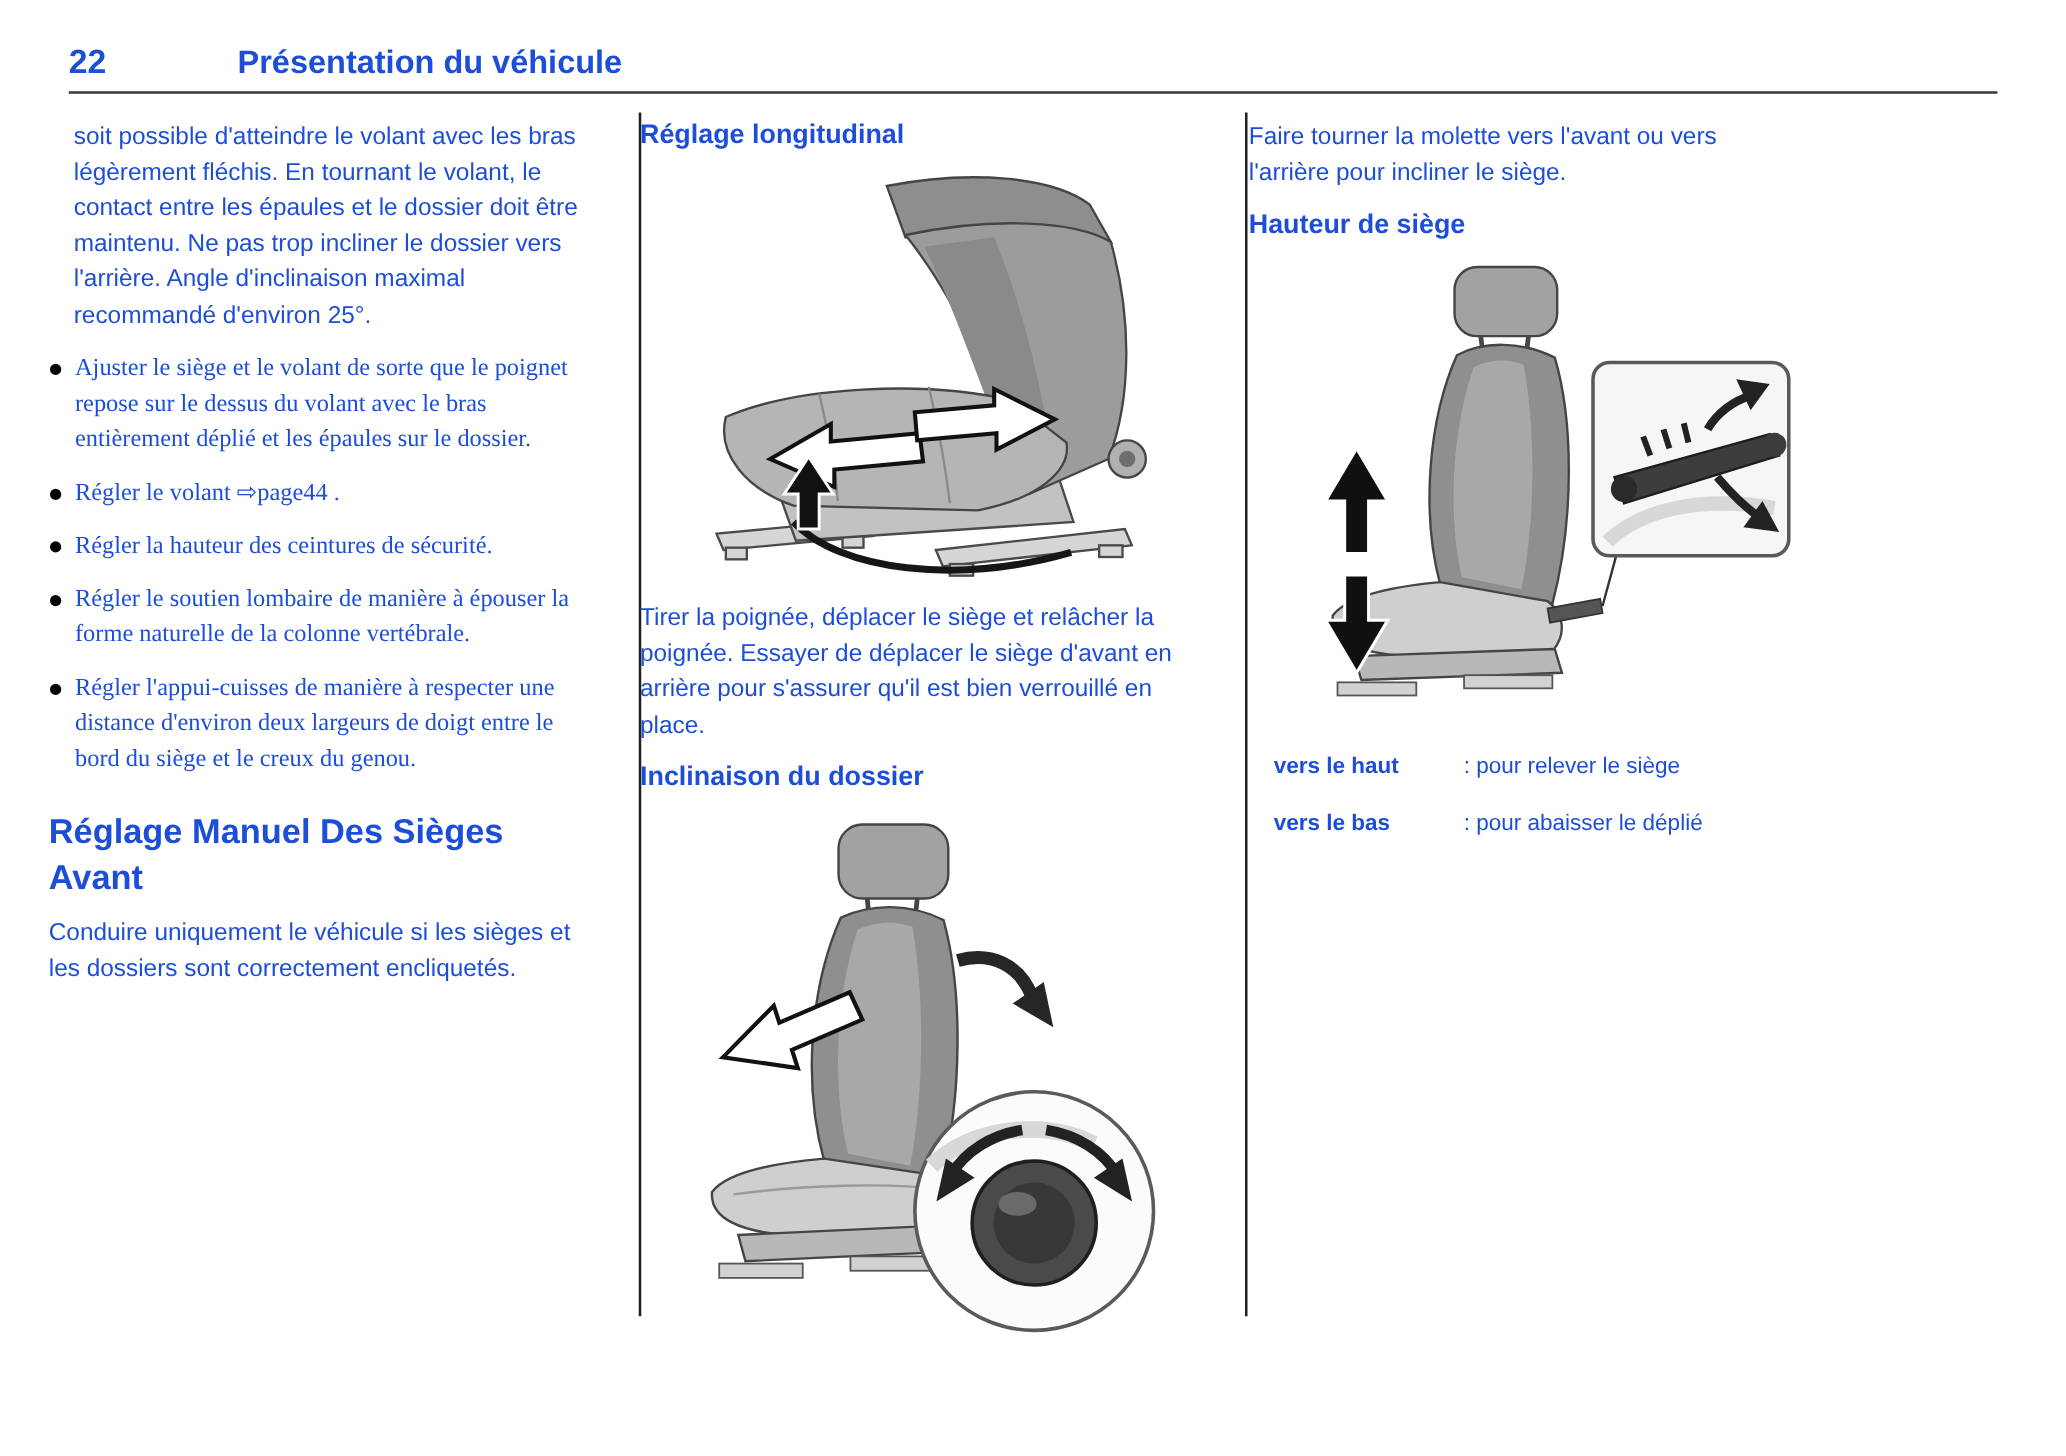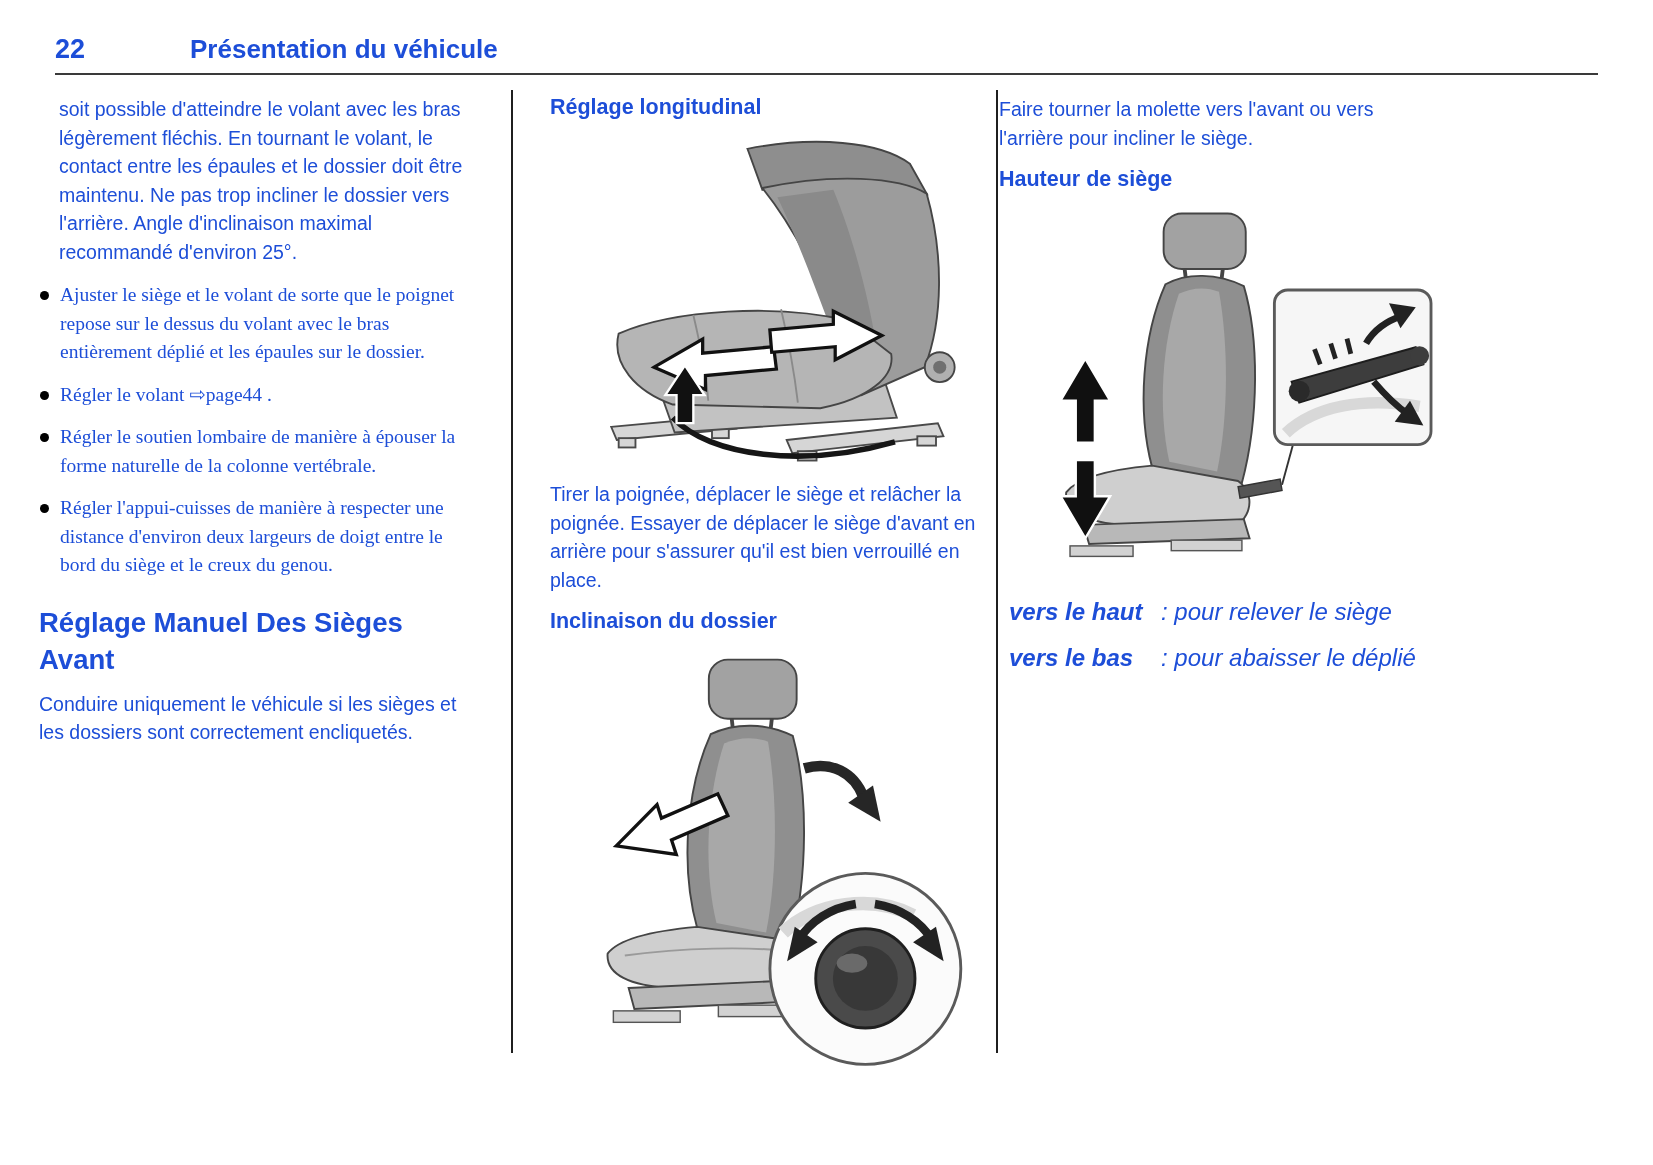--- a/index.html
+++ b/index.html
@@ -9,33 +9,33 @@
     font-family:"Liberation Sans", sans-serif; color:#1d4ed8; overflow:hidden;
   }
   .header { position:absolute; top:34px; left:55px; display:flex; align-items:baseline; }
   .page-num { font-size:27px; font-weight:bold; width:135px; }
   .page-title { font-size:26px; font-weight:bold; }
   .rule { position:absolute; top:73px; left:55px; width:1543px; height:2px; background:#3a3a3a; }
   .divider { position:absolute; top:90px; height:963px; width:2px; background:#1f1f1f; }
   .d1 { left:511px; } .d2 { left:996px; }
   .col { position:absolute; top:95px; }
   .col-left  { left:39px;  width:437px; }
-  .col-mid   { left:550px; width:436px; }
+  .col-mid   { left:512px; width:436px; }
   .col-right { left:999px; width:432px; }
   .body { font-size:19.5px; line-height:28.5px; margin-bottom:15px; }
   .indent { padding-left:20px; }
   .bullets { list-style:none; margin:6px 0 24px 0;font-family:Liberation Serif, serif; }
   .bullets li { position:relative; padding-left:21px; font-size:19.5px; line-height:28.5px; margin-bottom:14px; }
   .bullets li::before { content:""; position:absolute; left:1px; top:10px; width:9px; height:9px; border-radius:50%; background:#000; }
   .section-heading { font-size:27.5px; line-height:37px; font-weight:bold; margin:20px 0 12px 0; }
   .sub-heading { font-size:21.5px; font-weight:bold; margin-bottom:12px; }
   .figure { text-align:center; margin:4px 0 12px 0; }
   .figure svg { display:block; margin:0 auto; }
   .caption { font-size:19.5px; margin:2px 0 24px 0; }
-  .lever-row { display:flex; margin:0 0 18px 10px; font-size:24px; line-height:28px;font-style:italic; }
+  .lever-row { display:flex; margin:0 0 18px 20px; font-size:18px; line-height:28px; }
   .lever-term { font-weight:bold; width:152px; flex:0 0 auto; }
 </style>
 </head>
 <body>
 
 <div class="page">
 
   <header class="header">
     <span class="page-num">22</span>
     <h1 class="page-title">Présentation du véhicule</h1>
@@ -43,20 +43,21 @@
   <div class="rule"></div>
 
   <div class="divider d1"></div>
   <div class="divider d2"></div>
 
   <section class="col col-left">
     <p class="body indent">soit possible d'atteindre le volant avec les bras légèrement fléchis. En tournant le volant, le contact entre les épaules et le dossier doit être maintenu. Ne pas trop incliner le dossier vers l'arrière. Angle d'inclinaison maximal recommandé d'environ 25°.</p>
     <ul class="bullets">
       <li><span>Ajuster le siège et le volant de sorte que le poignet repose sur le dessus du volant avec le bras entièrement déplié et les épaules sur le dossier.</span></li>
       <li><span>Régler le volant ⇨page44 .</span></li>
+      <li><span>Régler la hauteur des ceintures de sécurité.</span></li>
       <li><span>Régler le soutien lombaire de manière à épouser la forme naturelle de la colonne vertébrale.</span></li>
       <li><span>Régler l'appui-cuisses de manière à respecter une distance d'environ deux largeurs de doigt entre le bord du siège et le creux du genou.</span></li>
     </ul>
     <h2 class="section-heading">Réglage Manuel Des Sièges Avant</h2>
     <p class="body">Conduire uniquement le véhicule si les sièges et les dossiers sont correctement encliquetés.</p>
   </section>
 
   <section class="col col-mid">
     <h3 class="sub-heading">Réglage longitudinal</h3>
 

